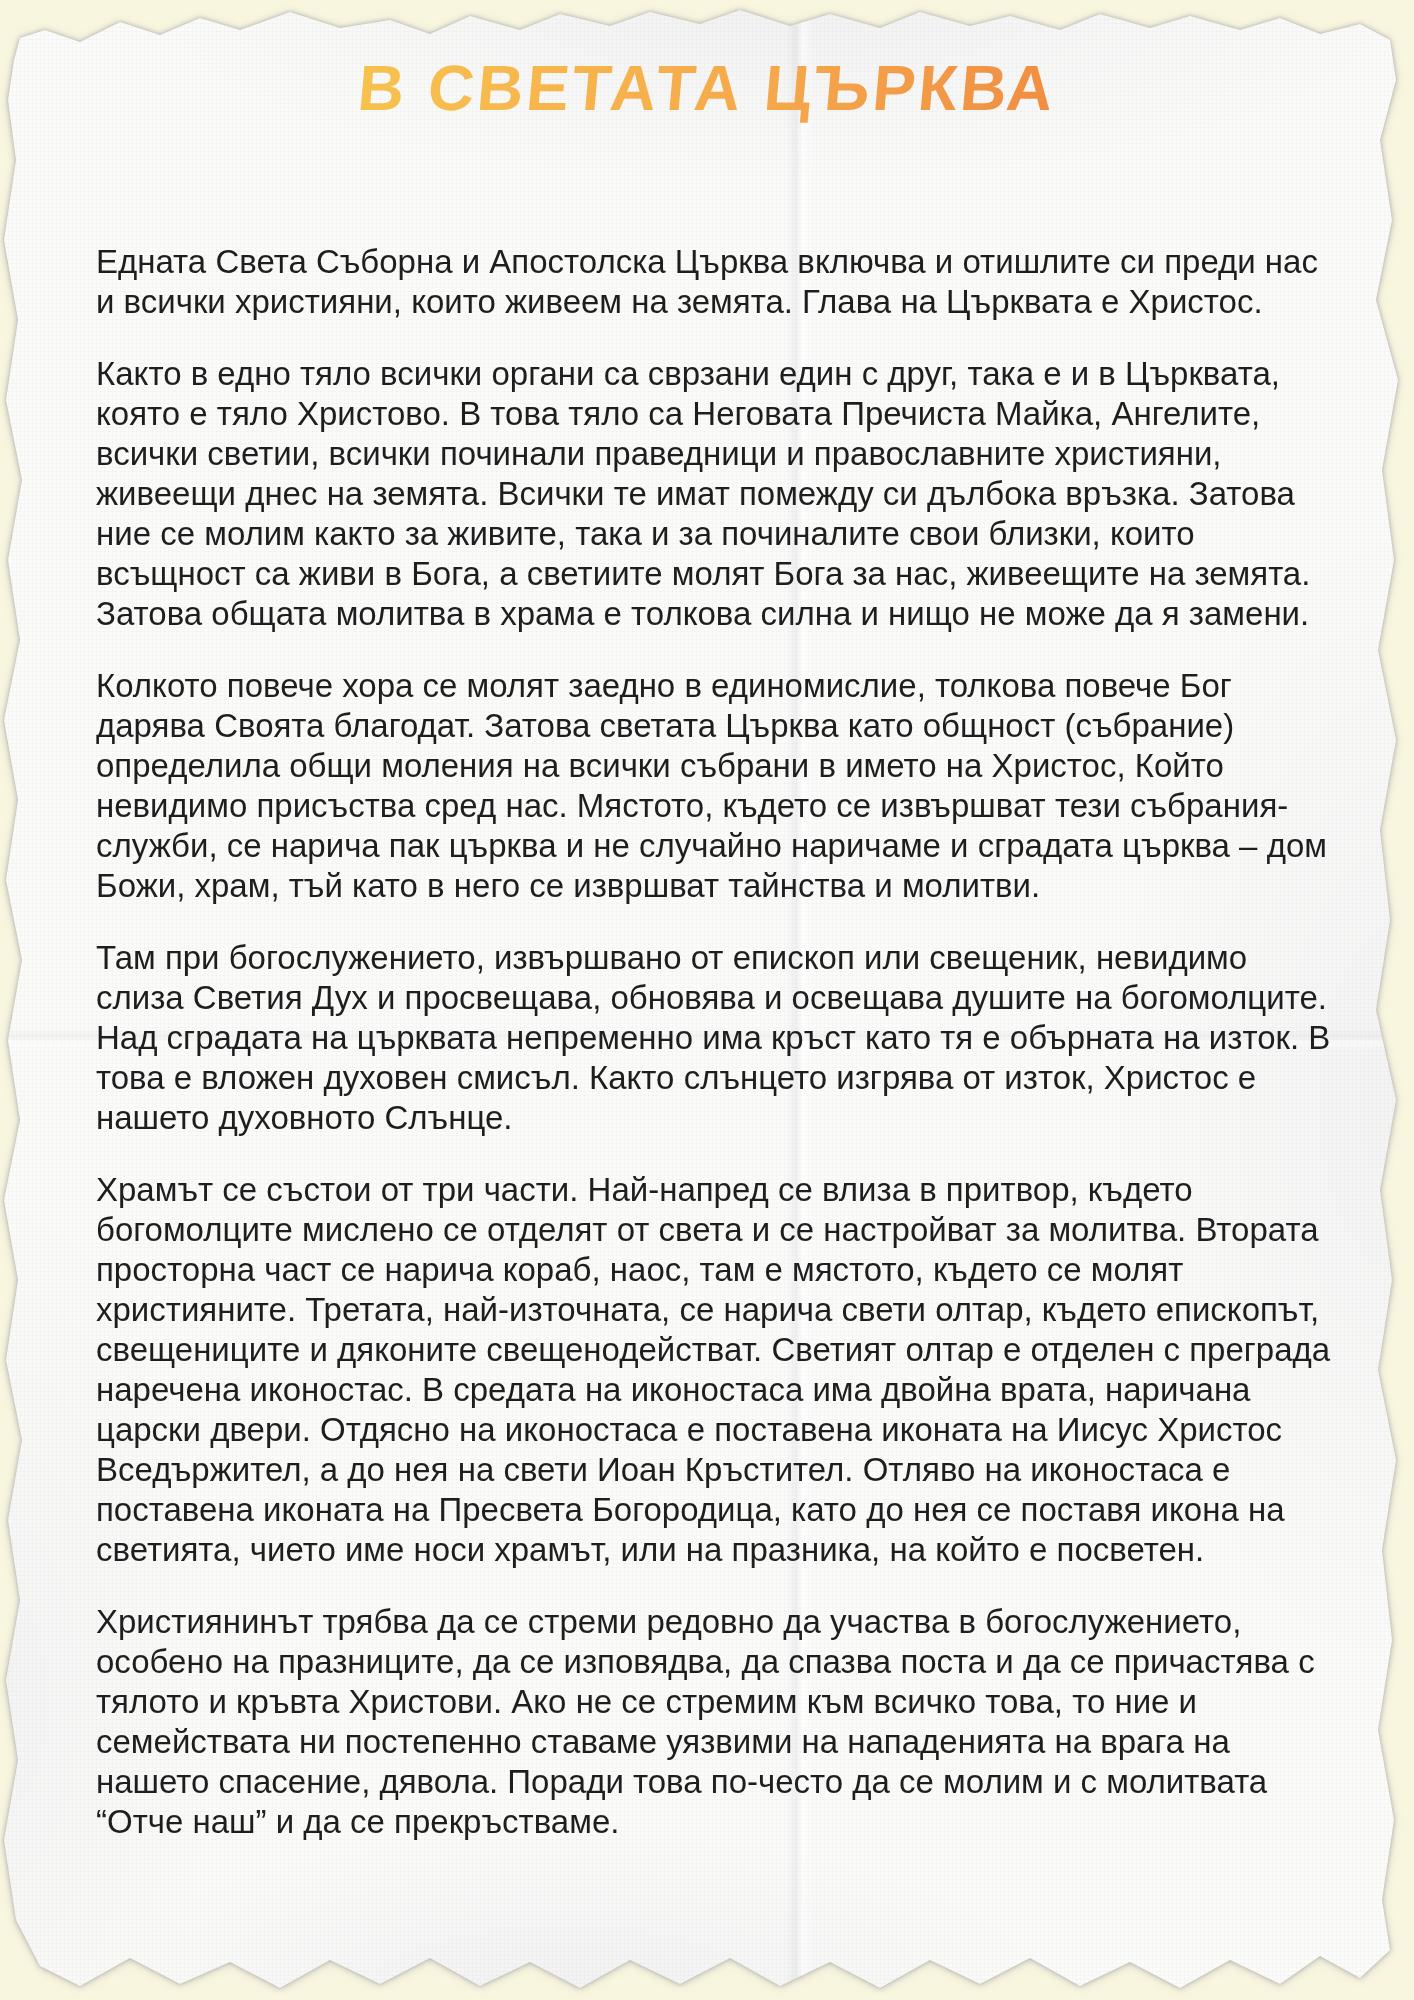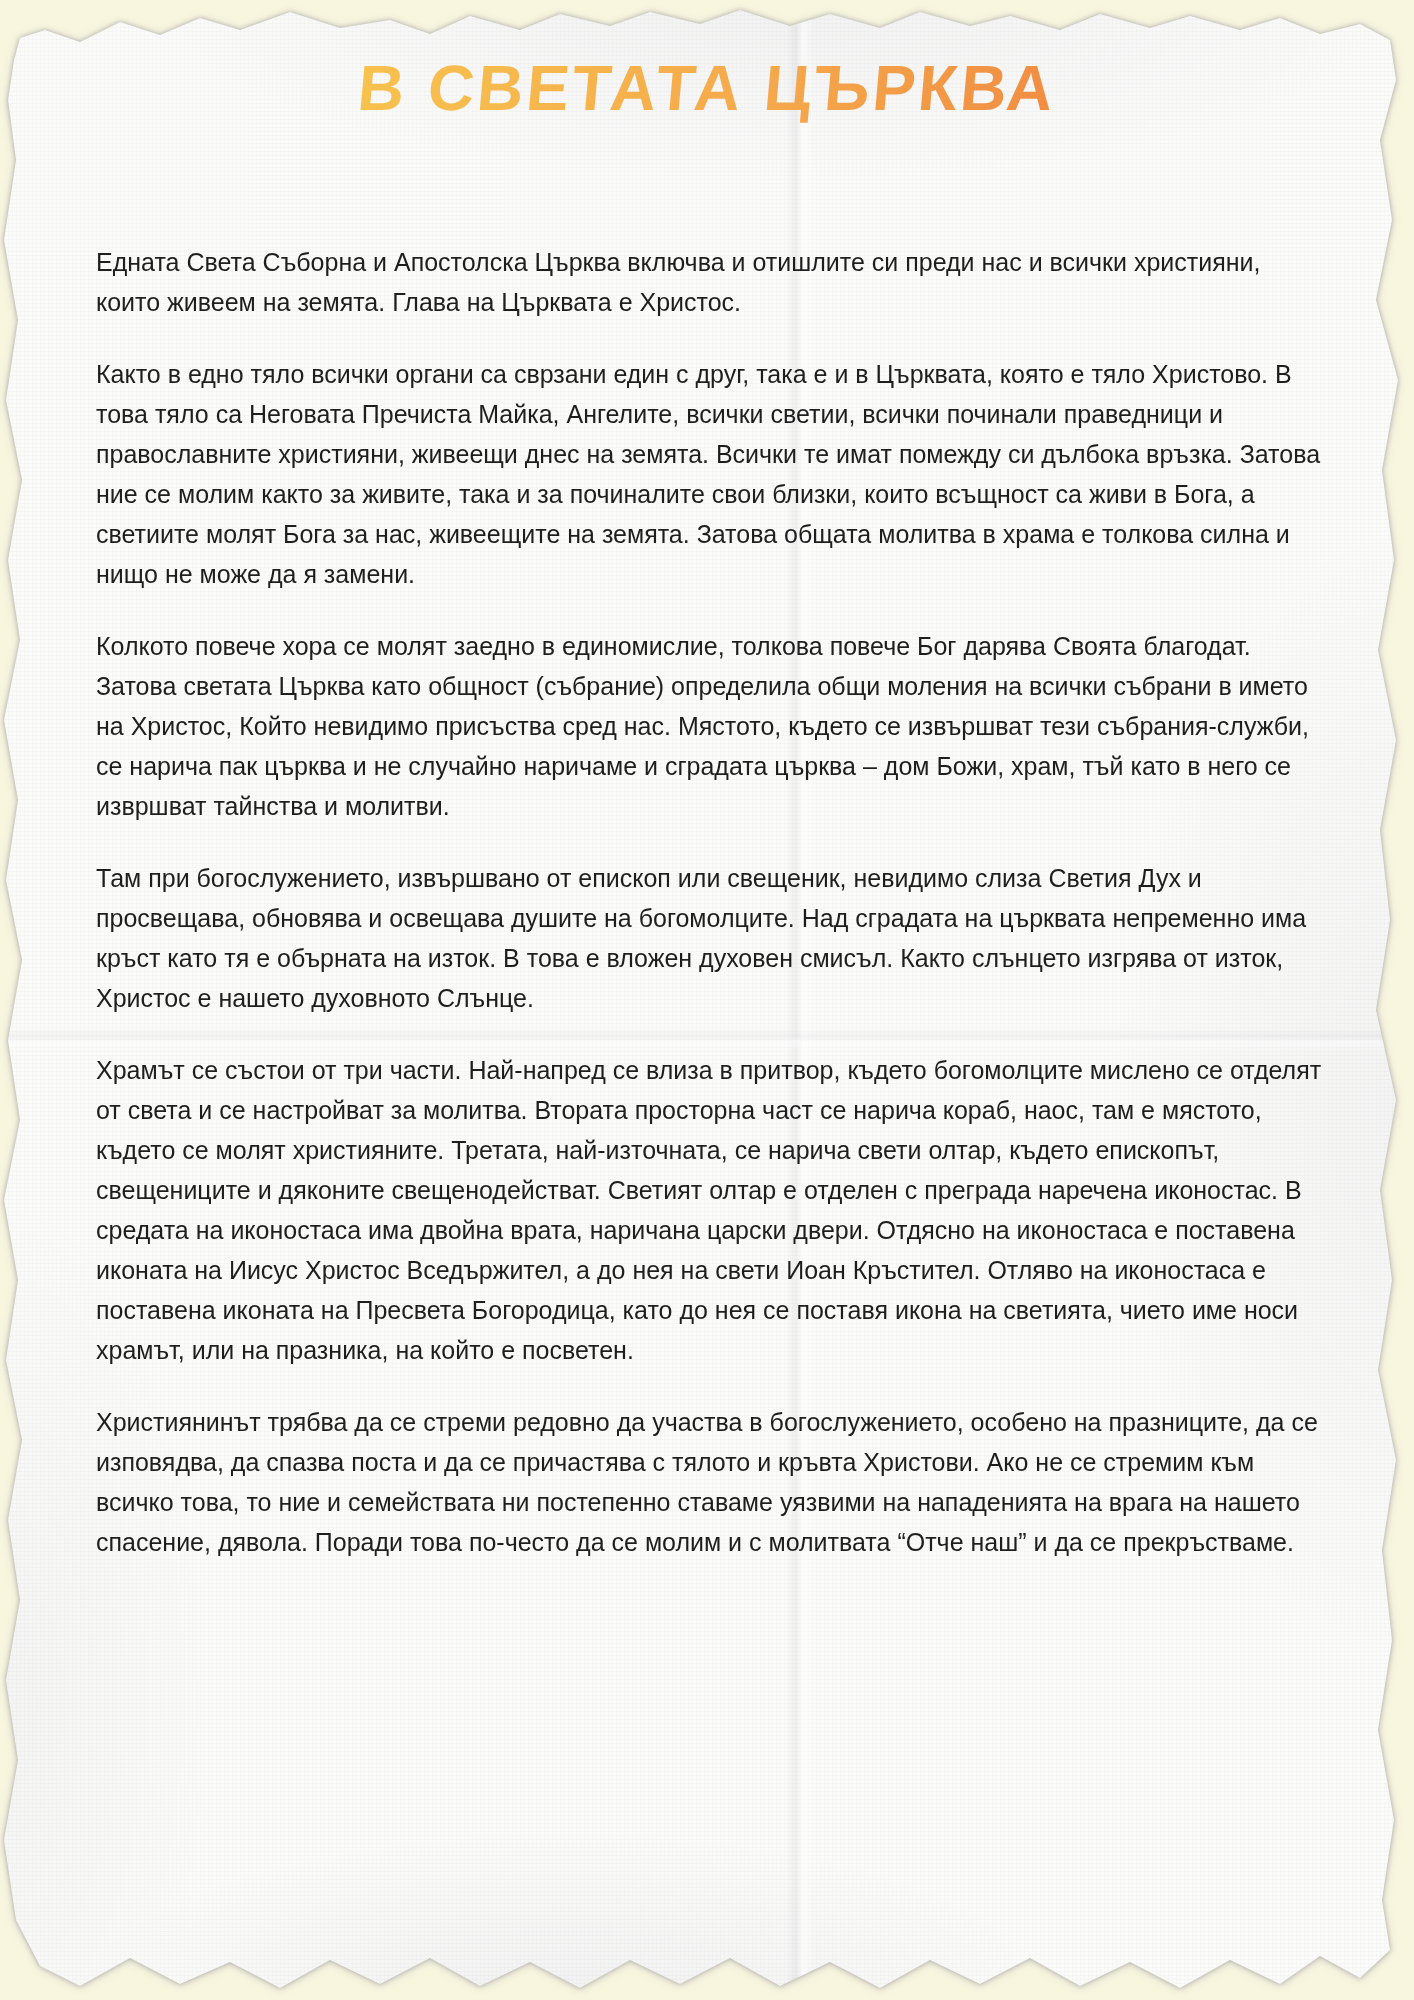--- a/index.html
+++ b/index.html
@@ -85,21 +85,21 @@
     background: linear-gradient(90deg, #f8c84f 18%, #f5a84b 55%, #ee7f3e 85%);
     -webkit-background-clip: text;
     background-clip: text;
     color: transparent;
   }
   .content {
     position: relative;
     margin: 112px auto 4px 96px;
     width: 1235px;
     color: #1e1e1e;
-    font-size: 25px;
+    font-size: 33px;
     line-height: 40px;
   }
   .content p {
     margin: 0 0 32px 0;
   }
 </style>
 </head>
 <body>
 
 <div class="backdrop">

